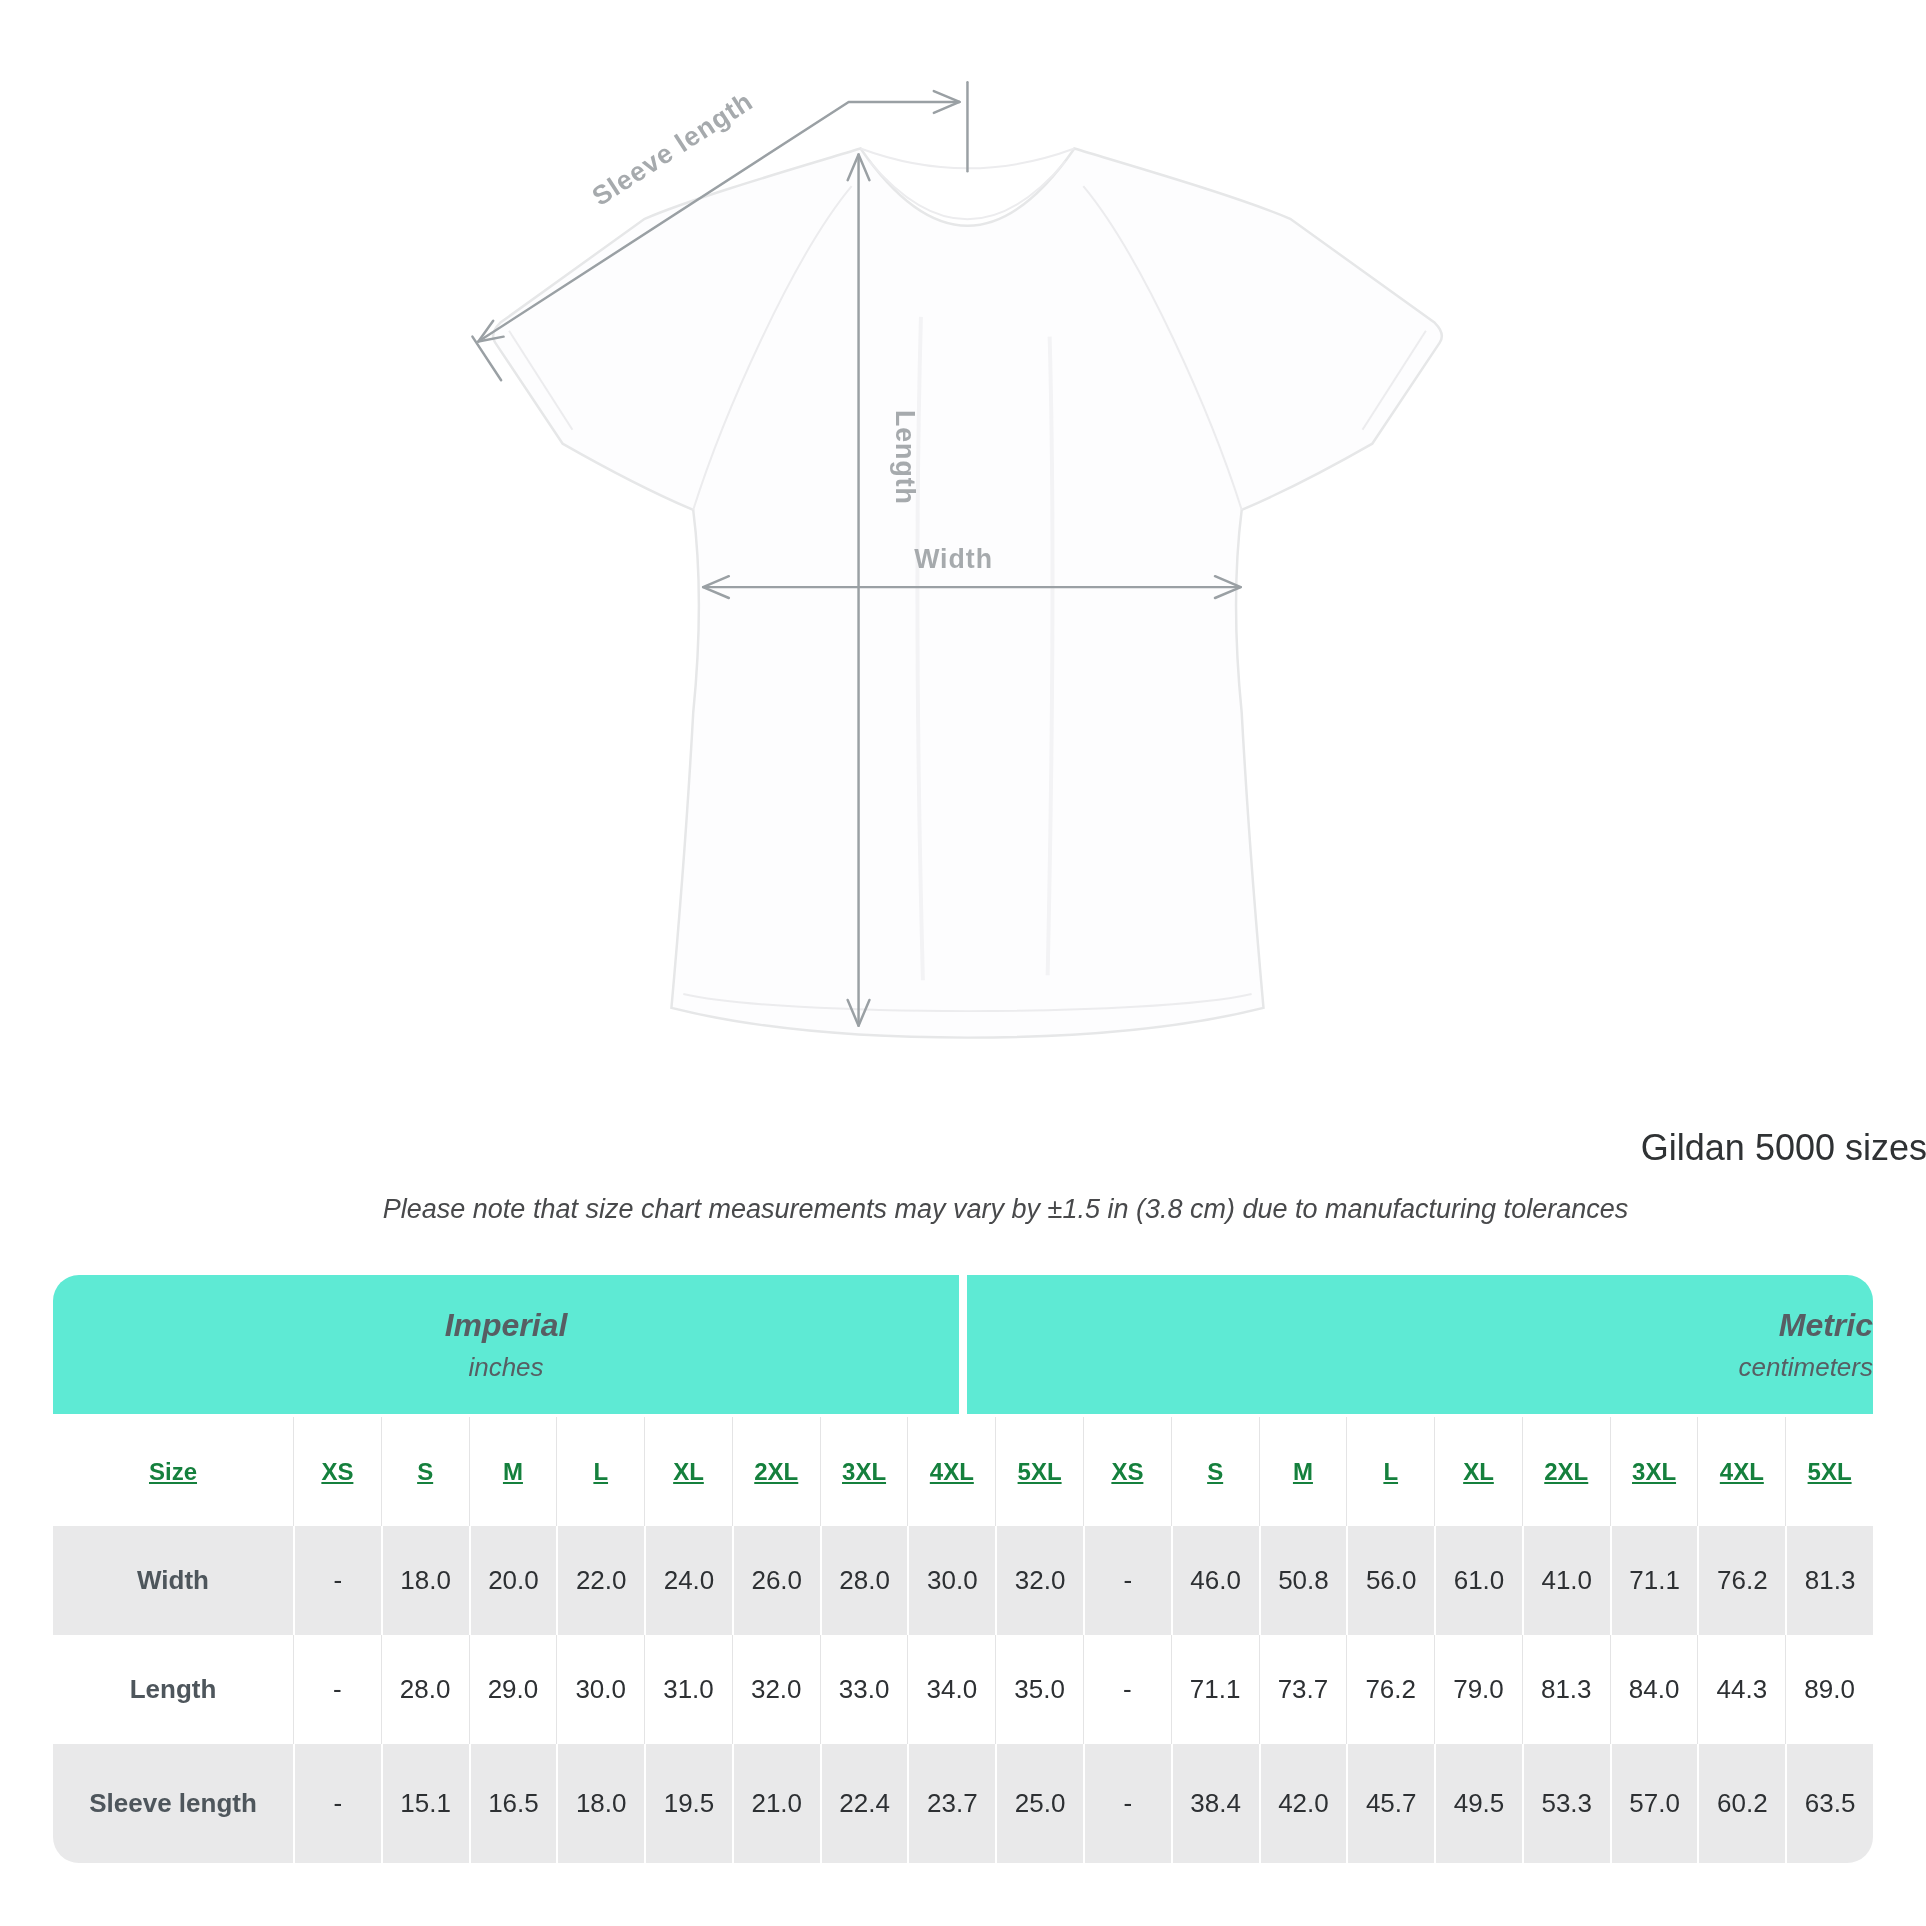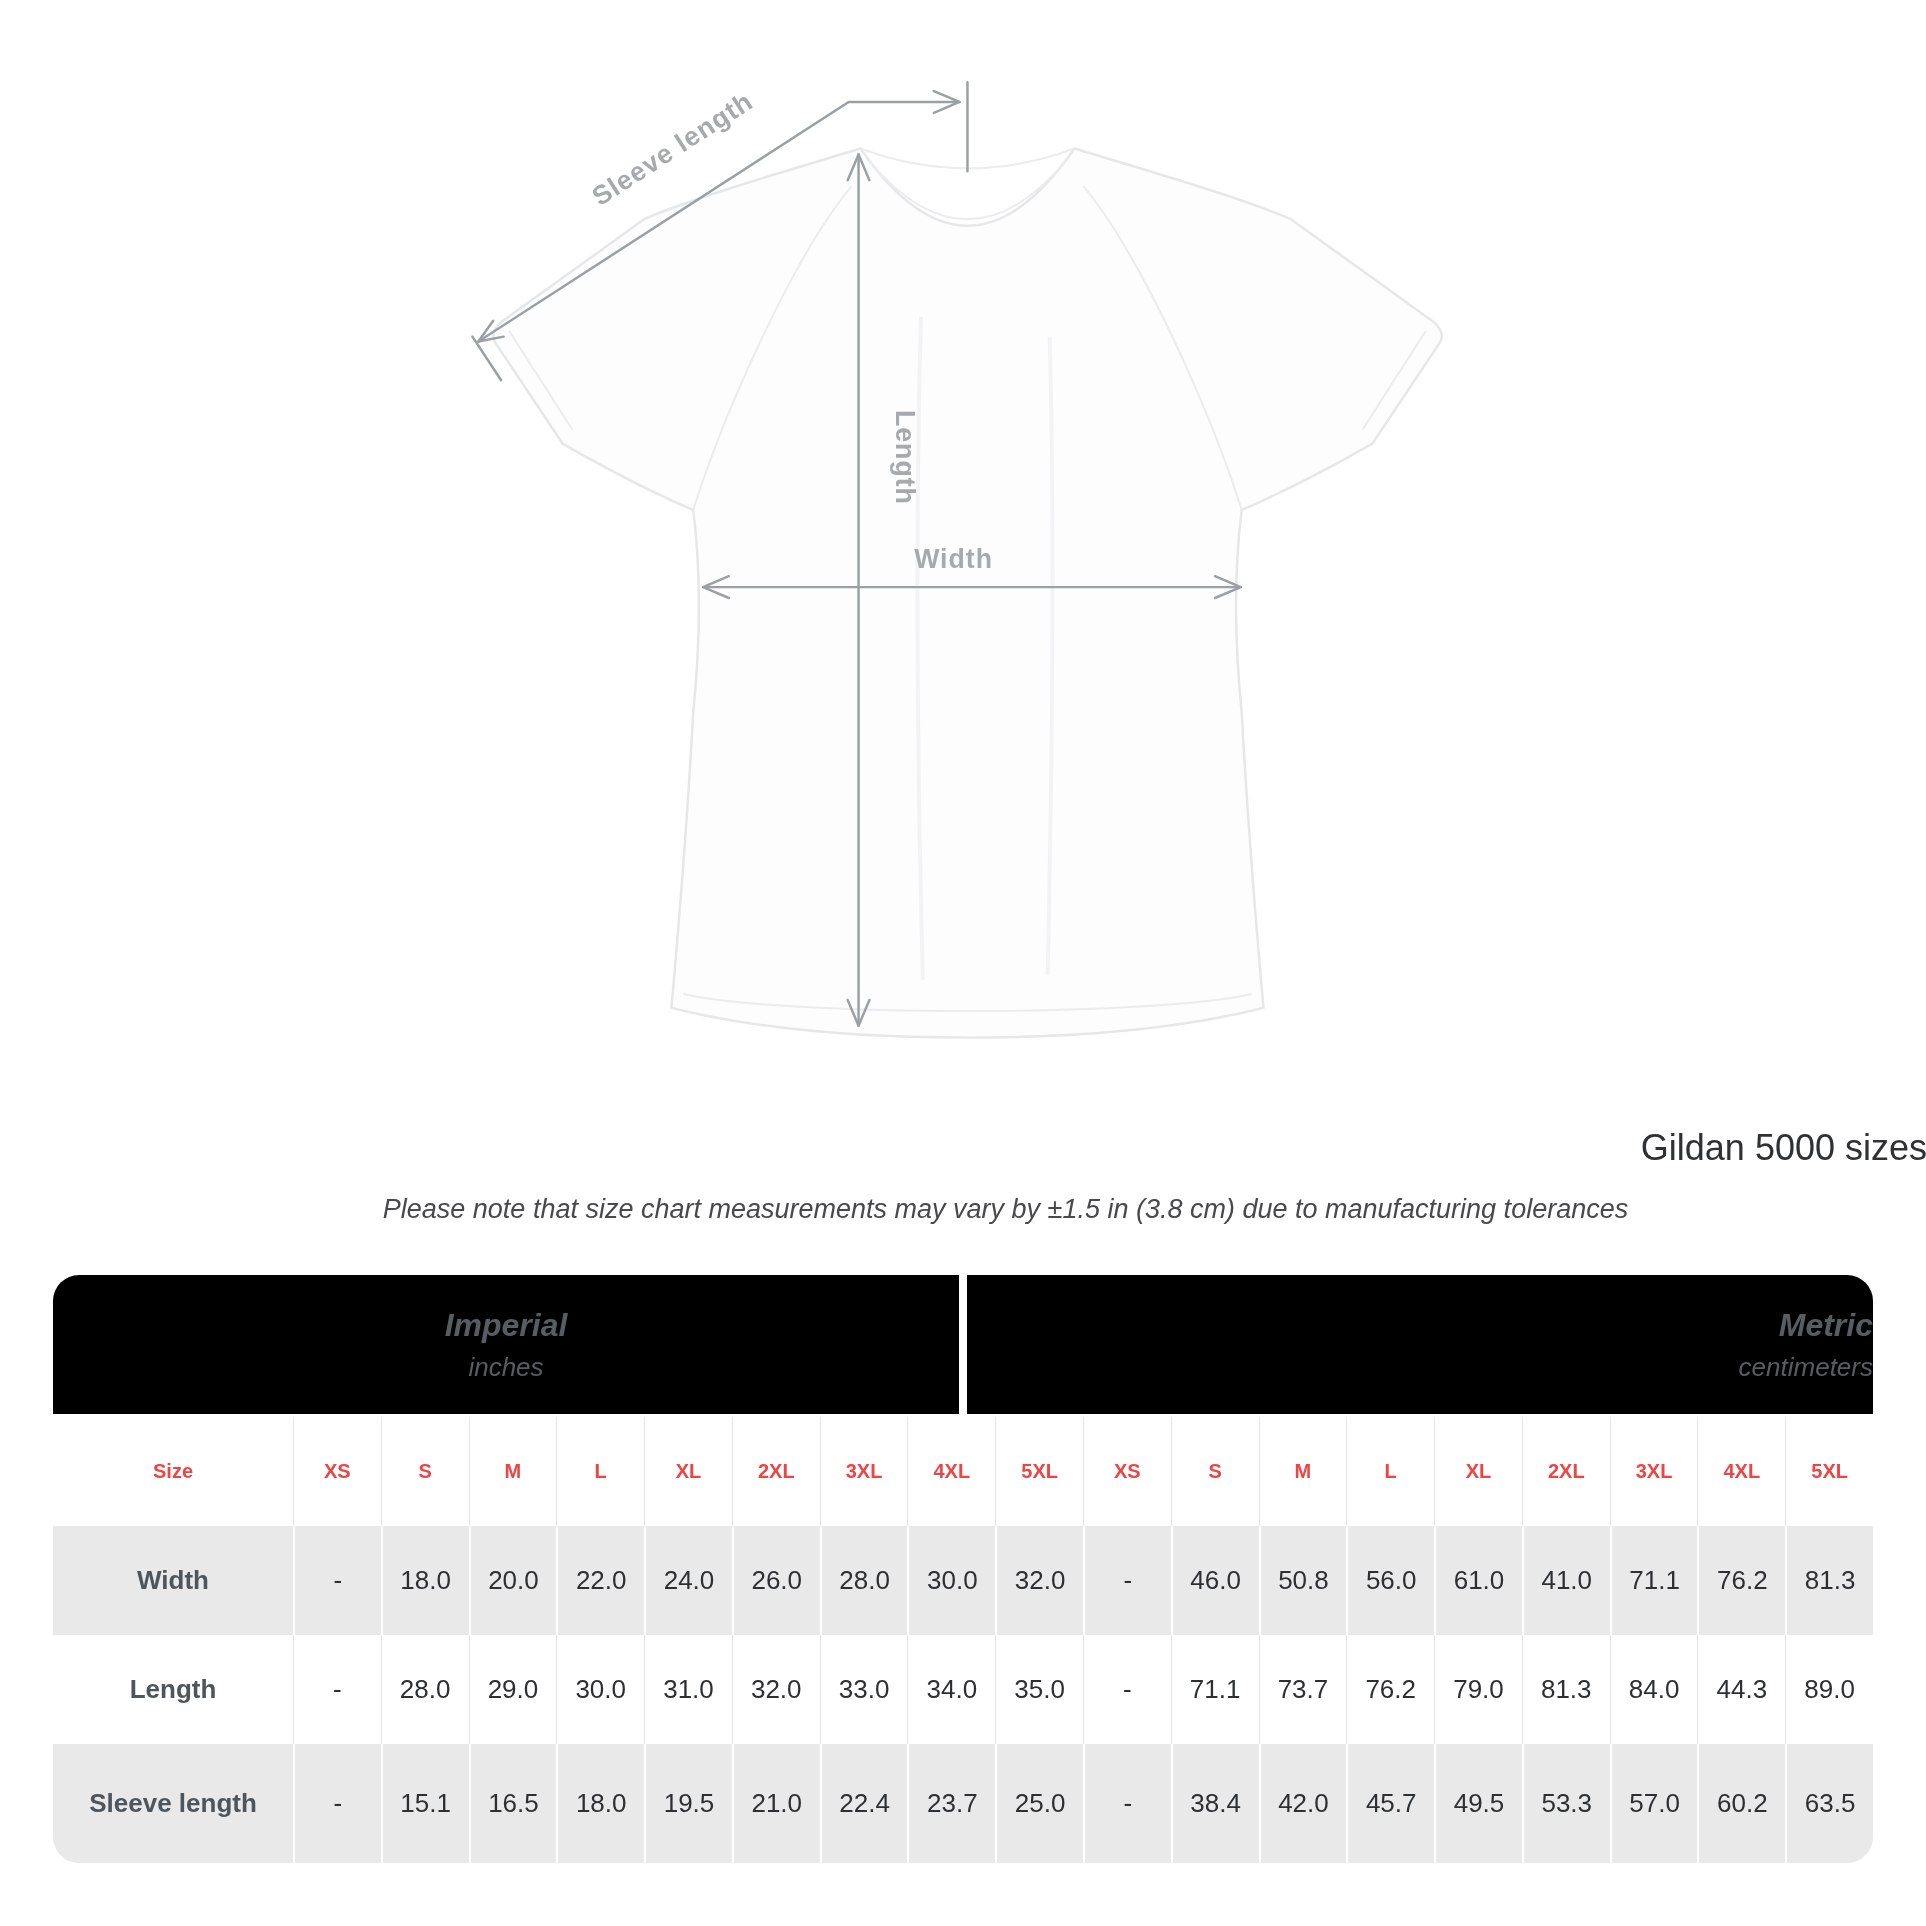--- a/index.html
+++ b/index.html
@@ -14,32 +14,32 @@
   .shirt-outline{fill:#fdfdfe;stroke:#e6e7e8;stroke-width:2.5;}
   .shirt-detail{fill:none;stroke:#ececee;stroke-width:2;}
   .shirt-faint{fill:none;stroke:#f3f3f5;stroke-width:4;}
   
   #chart-title{position:absolute;top:1127px;left:0;width:100%;text-align:right;
     font-size:36px;font-weight:normal;color:#2f3234;}
   #chart-subtitle{position:absolute;top:1194px;left:0;width:100%;text-align:center;
     font-size:27px;font-style:italic;color:#48494b;margin-left:42px;}
   
   #band{position:absolute;left:53px;top:1275px;width:1820px;height:139px;display:flex;gap:8px;}
-  .band-half{flex:1;background:#000000;display:flex;flex-direction:column;
+  .band-half{flex:1;background:#5eead4;display:flex;flex-direction:column;
     align-items:center;justify-content:center;row-gap:8px;}
   .band-half.left{border-radius:26px 0 0 0;}
   .band-half.right{border-radius:0 26px 0 0;align-items:flex-end;}
   .band-title{font-size:32px;font-weight:bold;font-style:italic;color:#575e63;}
   .band-sub{font-size:26px;font-style:italic;color:#575e63;}
   
   #size-grid{position:absolute;left:53px;top:1417px;width:1820px;
     display:grid;grid-template-columns:240px repeat(18,1fr);}
   .cell{display:flex;align-items:center;justify-content:center;height:109px;
     border-left:1px solid #e4e4e5;background:#ffffff;}
-  .cell.head{font-size:20px;font-weight:bold;color:#ef4444;}
+  .cell.head{font-size:24px;font-weight:bold;color:#15803d;text-decoration:underline;}
   .cell.val{font-size:26px;color:#2d3033;}
   .cell.rowlabel{font-size:26px;font-weight:bold;color:#4e565c;}
   .cell.gray{background:#e9e9ea;border-left:2px solid #ffffff;}
   .cell.label-col{border-left:none;}
   .cell.last{height:119px;}
   .cell.rowlabel.last{border-radius:0 0 0 26px;}
   .cell.corner-br{border-radius:0 0 26px 0;}
 </style>
 </head>
 <body>

